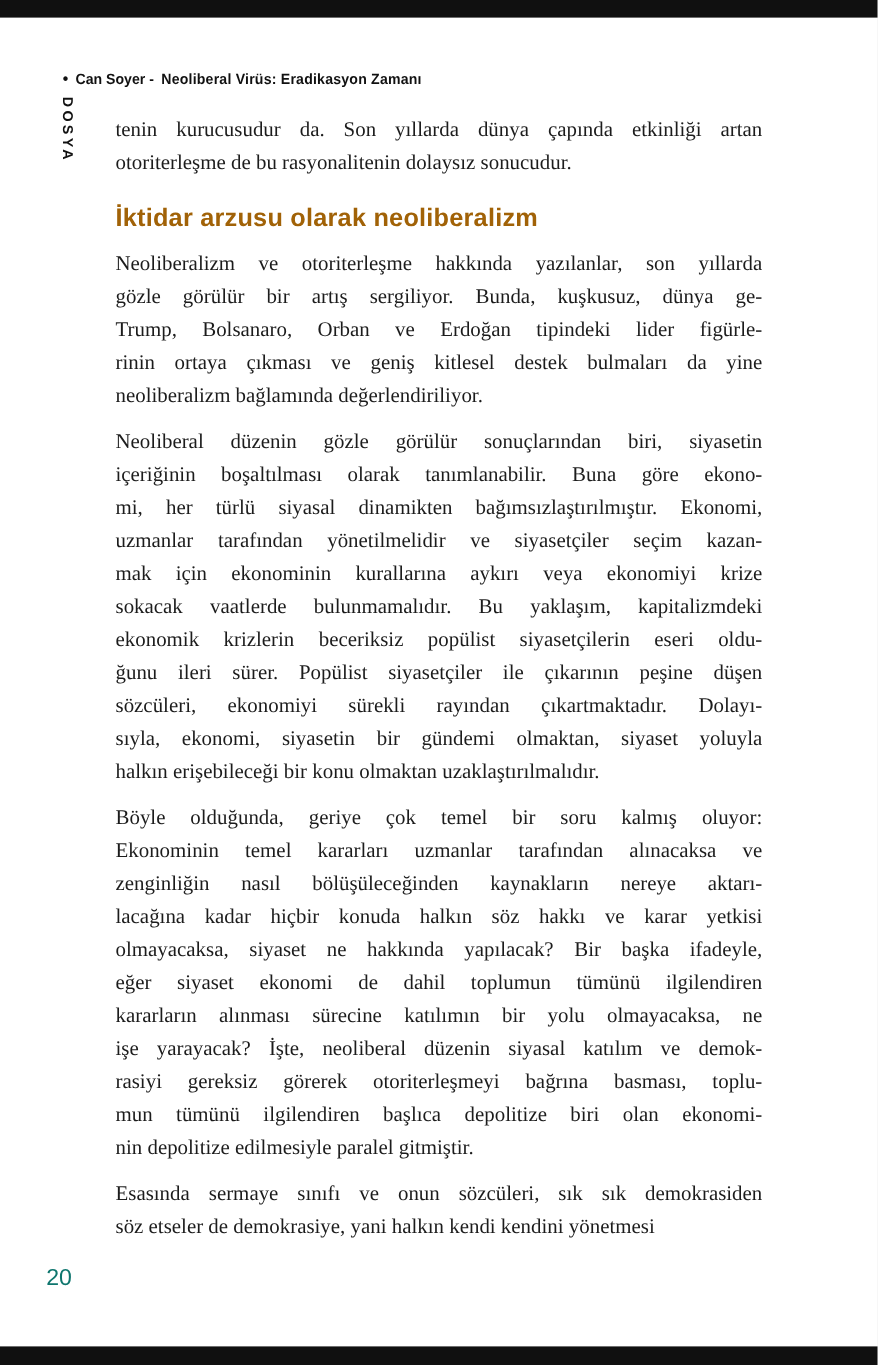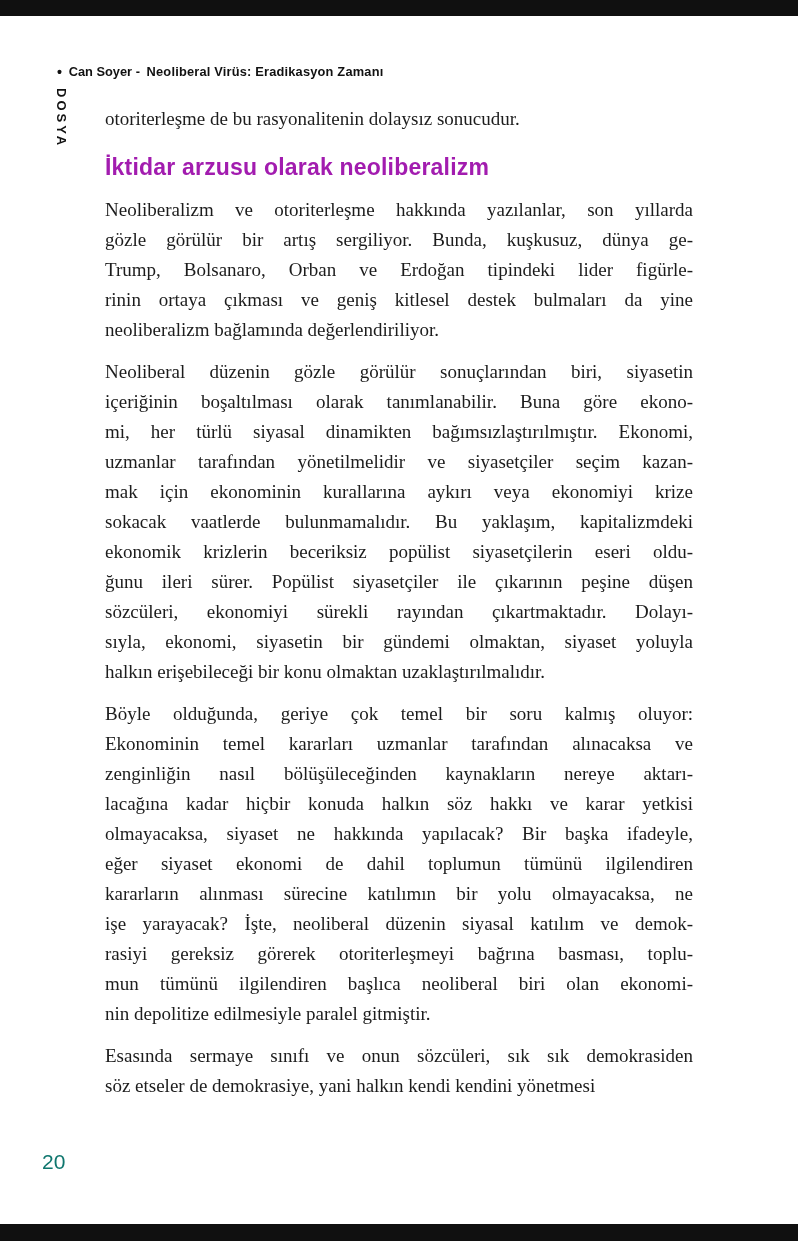--- a/index.html
+++ b/index.html
@@ -63,21 +63,21 @@
     line-height: 30px;
   }
   .para { margin-bottom: 12px; }
   .line { text-align: justify; text-align-last: justify; }
   .line.last { text-align: right; text-align-last: left; }
   .heading {
     font-family: "Liberation Sans", sans-serif;
     font-weight: 600;
     font-size: 23px;
     letter-spacing: 0.2px;
-    color: #a21caf;
+    color: #a16207;
     line-height: 30px;
     margin: 18px 0 13px 0;
   }
 
   .pagenum {
     position: absolute;
     left: 42px;
     top: 1150px;
     font-family: "Liberation Sans", sans-serif;
     font-size: 21px;
@@ -94,20 +94,21 @@
   <div class="running-header">
     <span class="bullet">•</span>
     <span class="author">Can Soyer -</span>
     <span class="booktitle">Neoliberal Virüs: Eradikasyon Zamanı</span>
   </div>
 
   <div class="dosya">DOSYA</div>
 
   <main id="content">
       <div class="para">
+        <div class="line">tenin kurucusudur da. Son yıllarda dünya çapında etkinliği artan</div>
         <div class="line last">otoriterleşme de bu rasyonalitenin dolaysız sonucudur.</div>
       </div>
       <h2 class="heading">İktidar arzusu olarak neoliberalizm</h2>
       <div class="para">
         <div class="line">Neoliberalizm ve otoriterleşme hakkında yazılanlar, son yıllarda</div>
         <div class="line">gözle görülür bir artış sergiliyor. Bunda, kuşkusuz, dünya ge-</div>
         <div class="line">Trump, Bolsanaro, Orban ve Erdoğan tipindeki lider figürle-</div>
         <div class="line">rinin ortaya çıkması ve geniş kitlesel destek bulmaları da yine</div>
         <div class="line last">neoliberalizm bağlamında değerlendiriliyor.</div>
       </div>
@@ -127,21 +128,21 @@
       <div class="para">
         <div class="line">Böyle olduğunda, geriye çok temel bir soru kalmış oluyor:</div>
         <div class="line">Ekonominin temel kararları uzmanlar tarafından alınacaksa ve</div>
         <div class="line">zenginliğin nasıl bölüşüleceğinden kaynakların nereye aktarı-</div>
         <div class="line">lacağına kadar hiçbir konuda halkın söz hakkı ve karar yetkisi</div>
         <div class="line">olmayacaksa, siyaset ne hakkında yapılacak? Bir başka ifadeyle,</div>
         <div class="line">eğer siyaset ekonomi de dahil toplumun tümünü ilgilendiren</div>
         <div class="line">kararların alınması sürecine katılımın bir yolu olmayacaksa, ne</div>
         <div class="line">işe yarayacak? İşte, neoliberal düzenin siyasal katılım ve demok-</div>
         <div class="line">rasiyi gereksiz görerek otoriterleşmeyi bağrına basması, toplu-</div>
-        <div class="line">mun tümünü ilgilendiren başlıca neoliberal biri olan ekonomi-</div>
+        <div class="line">mun tümünü ilgilendiren başlıca depolitize biri olan ekonomi-</div>
         <div class="line last">nin depolitize edilmesiyle paralel gitmiştir.</div>
       </div>
       <div class="para">
         <div class="line">Esasında sermaye sınıfı ve onun sözcüleri, sık sık demokrasiden</div>
         <div class="line last">söz etseler de demokrasiye, yani halkın kendi kendini yönetmesi</div>
       </div>
     </main>
 
   <div class="pagenum">20</div>
 

